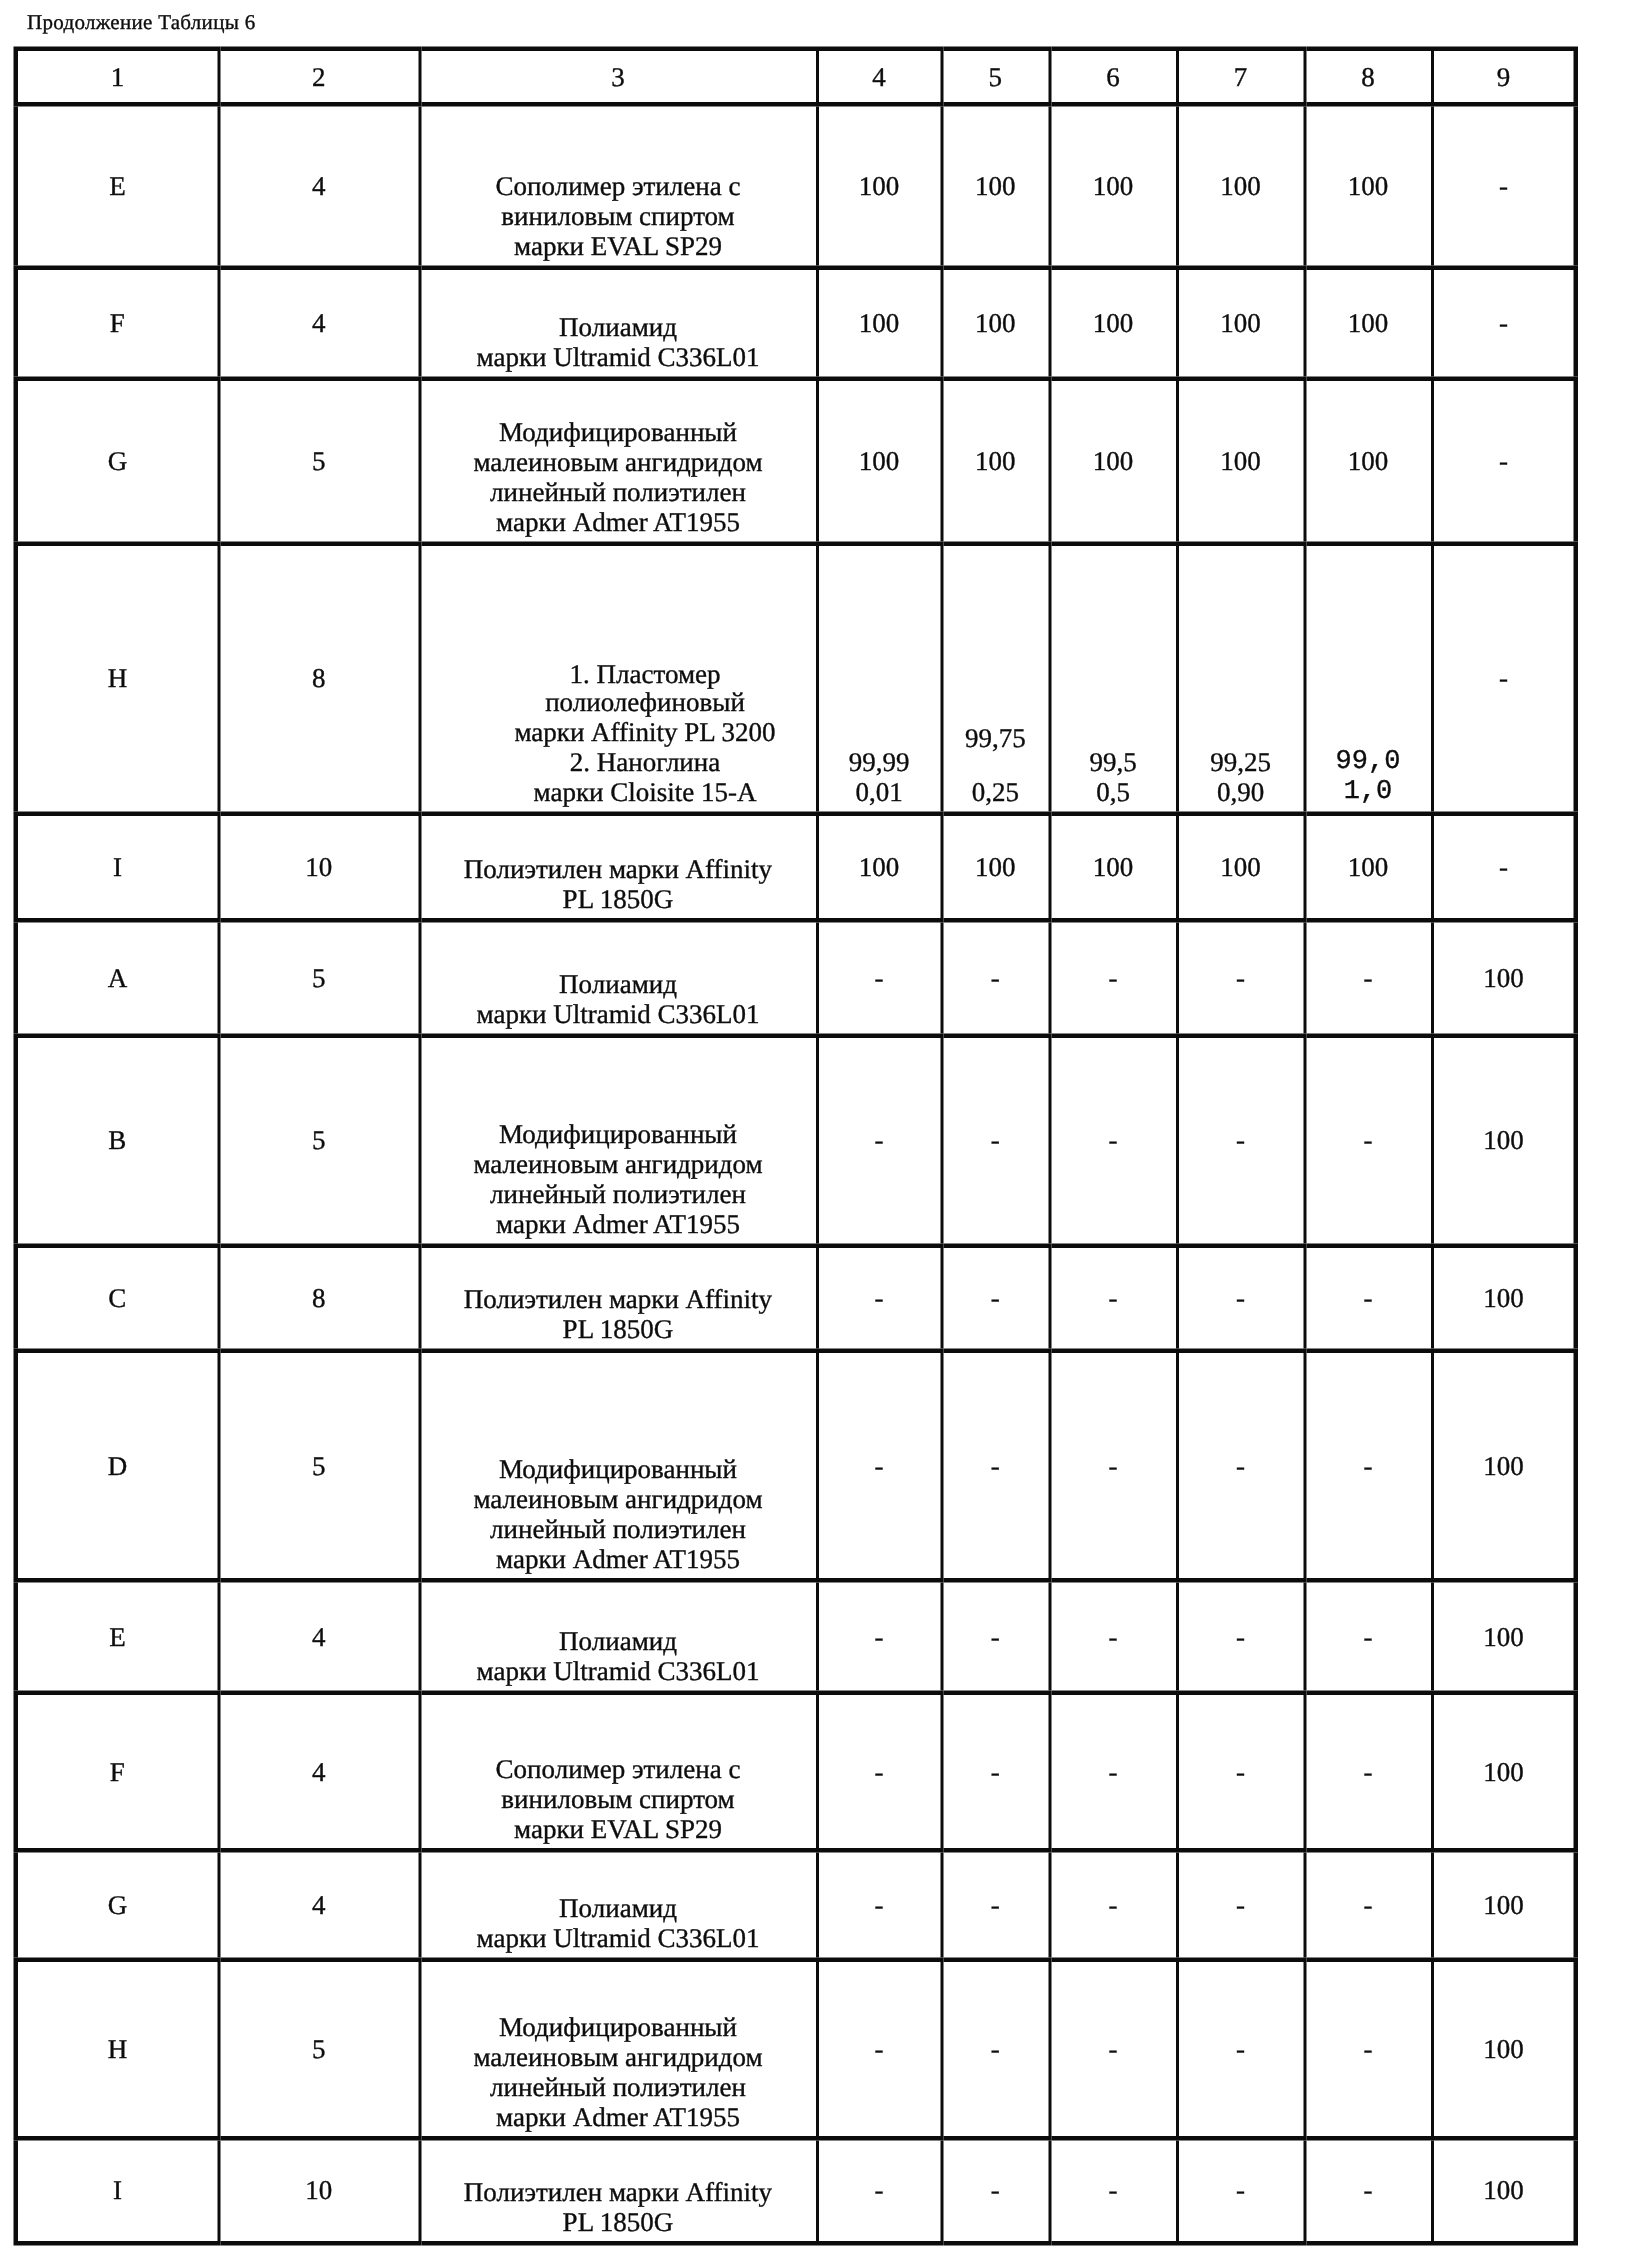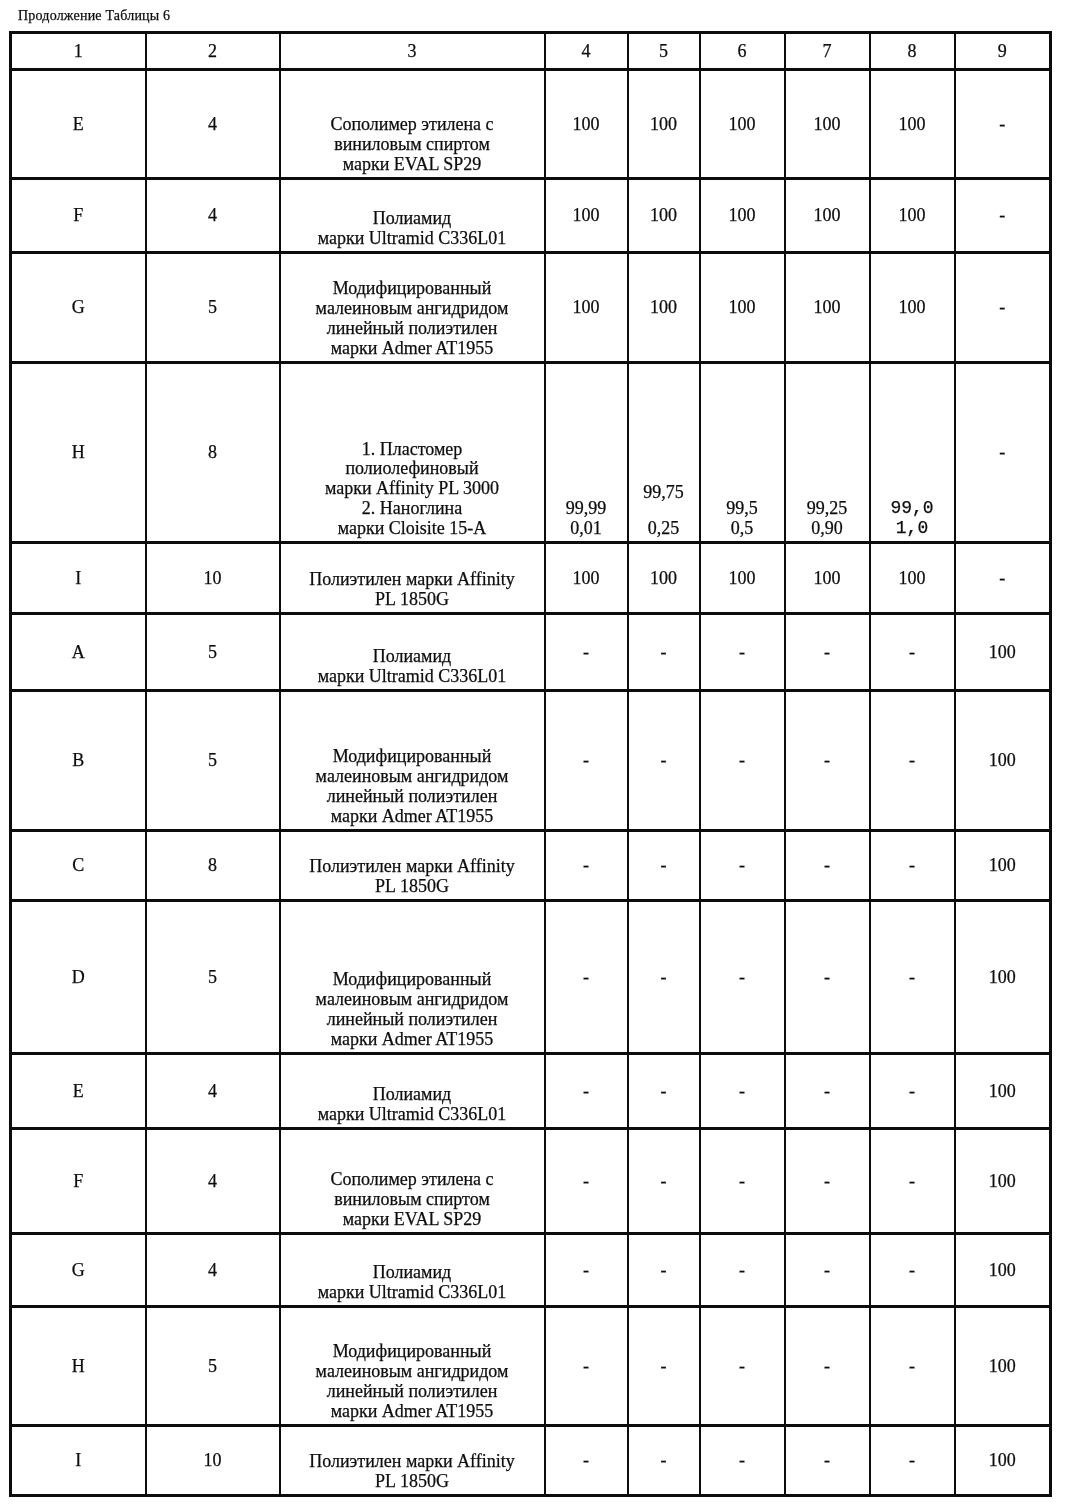--- a/index.html
+++ b/index.html
@@ -133,24 +133,24 @@
           <td>100</td>
           <td>100</td>
           <td>100</td>
           <td>100</td>
           <td>-</td>
         </tr>
         <tr style="height: 180px;">
           <td>H</td>
           <td>8</td>
           <td>
-            <div class="lines" style="height: 172px;">
+            <div class="lines" style="height: 172px; margin-left: 18px;">
               <div class="ln">1. Пластомер</div>
               <div class="ln">полиолефиновый</div>
-              <div class="ln">марки Affinity PL 3000</div>
+              <div class="ln">марки Affinity PL 3200</div>
               <div class="ln">2. Наноглина</div>
               <div class="ln">марки Cloisite 15-A</div>
             </div>
           </td>
           <td>
             <div class="pair" style="height: 172px;">
               <div class="val">99,99</div>
               <div class="val">0,01</div>
             </div>
           </td>

